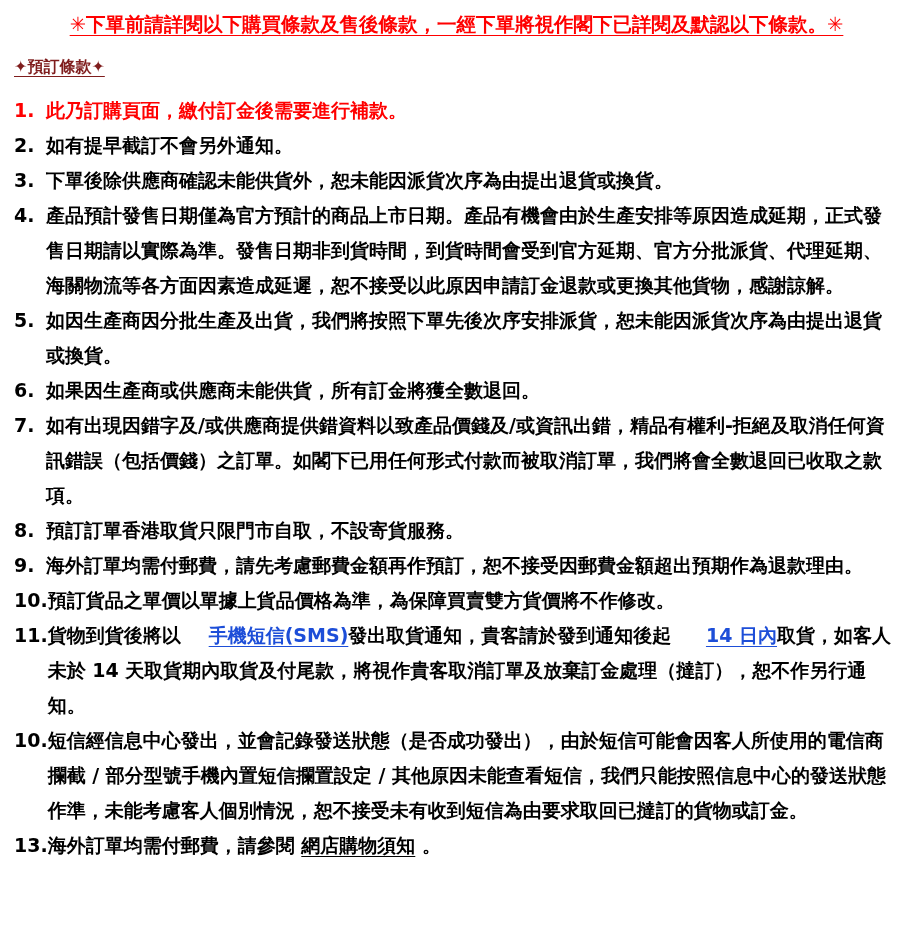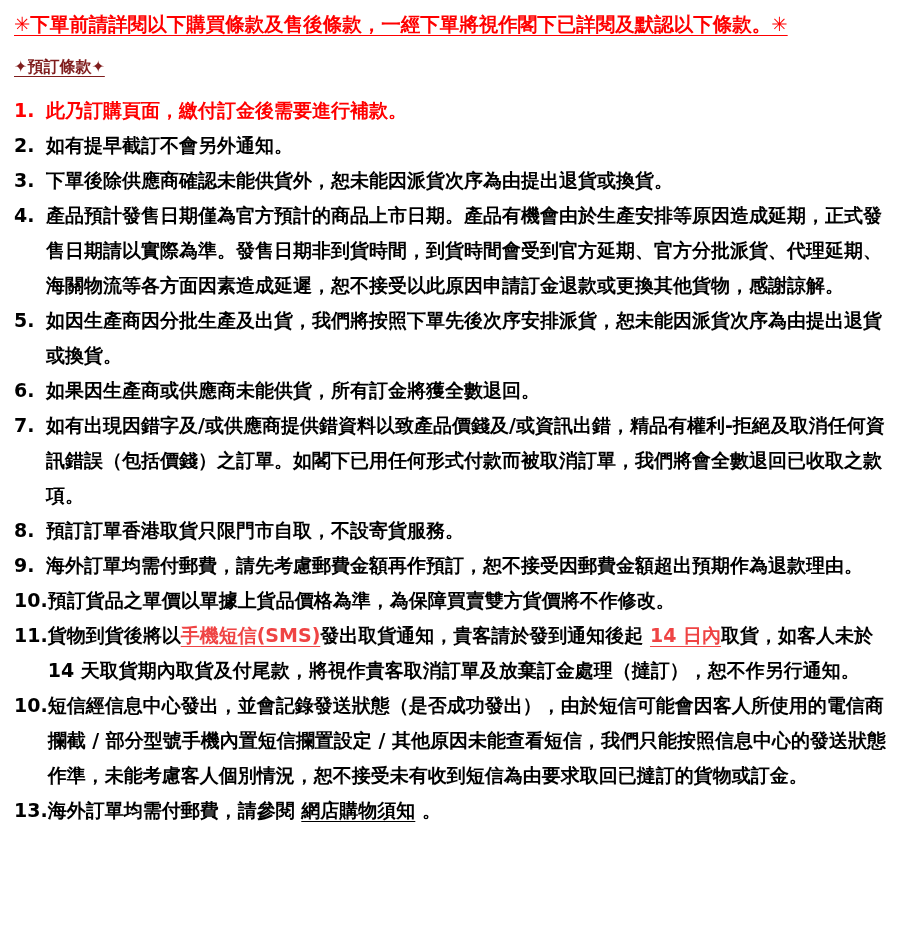--- a/index.html
+++ b/index.html
@@ -14,20 +14,21 @@
     padding: 10px 14px 12px 14px;
   }
   .notice {
     font-size: 19.5px;
     color: #ff0000;
     text-decoration: underline;
     text-underline-offset: 4px;
     font-weight: bold;
     margin-bottom: 16px;
     line-height: 1.5;
+    text-align: center;
   }
   .section {
     font-size: 16px;
     color: #7f1d1d;
     text-decoration: underline;
     text-underline-offset: 4px;
     font-weight: bold;
     margin-bottom: 14px;
     line-height: 1.5;
   }
@@ -41,23 +42,24 @@
     flex: 0 0 32px;
     white-space: nowrap;
   }
   li.term .body {
     flex: 1 1 auto;
   }
   li.term.term-red .num,
   li.term.term-red .body,
   li.term.term-red .seg { color: #ff0000; }
   .seg-red-underline {
-    color: #ef4444;
+    color: #1d4ed8;
     text-decoration: underline;
     text-underline-offset: 4px;
+    margin-left: 28px;
   }
   .seg-link {
     color: #000000;
     text-decoration: underline;
     text-underline-offset: 4px;
     cursor: pointer;
   }
 </style>
 </head>
 <body>

